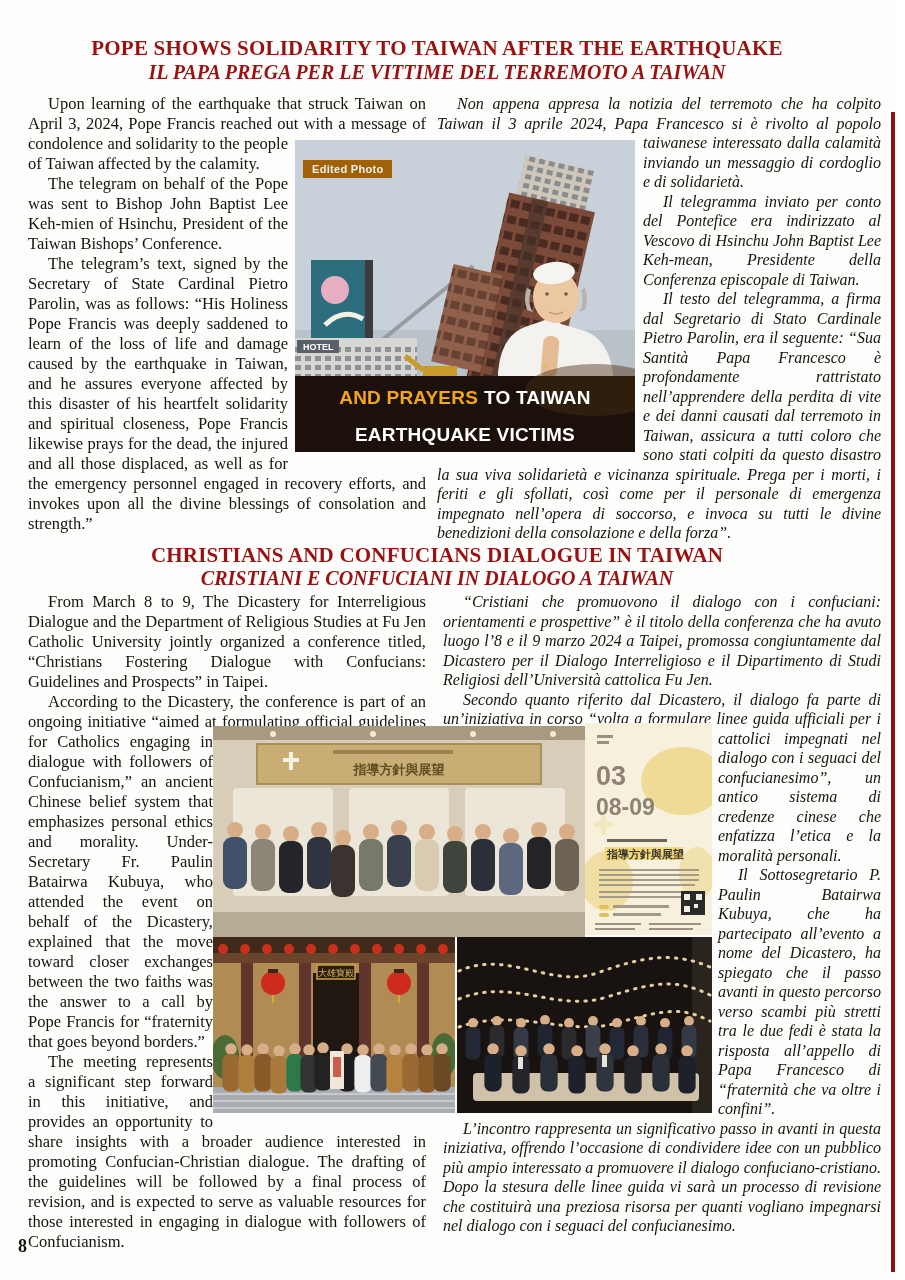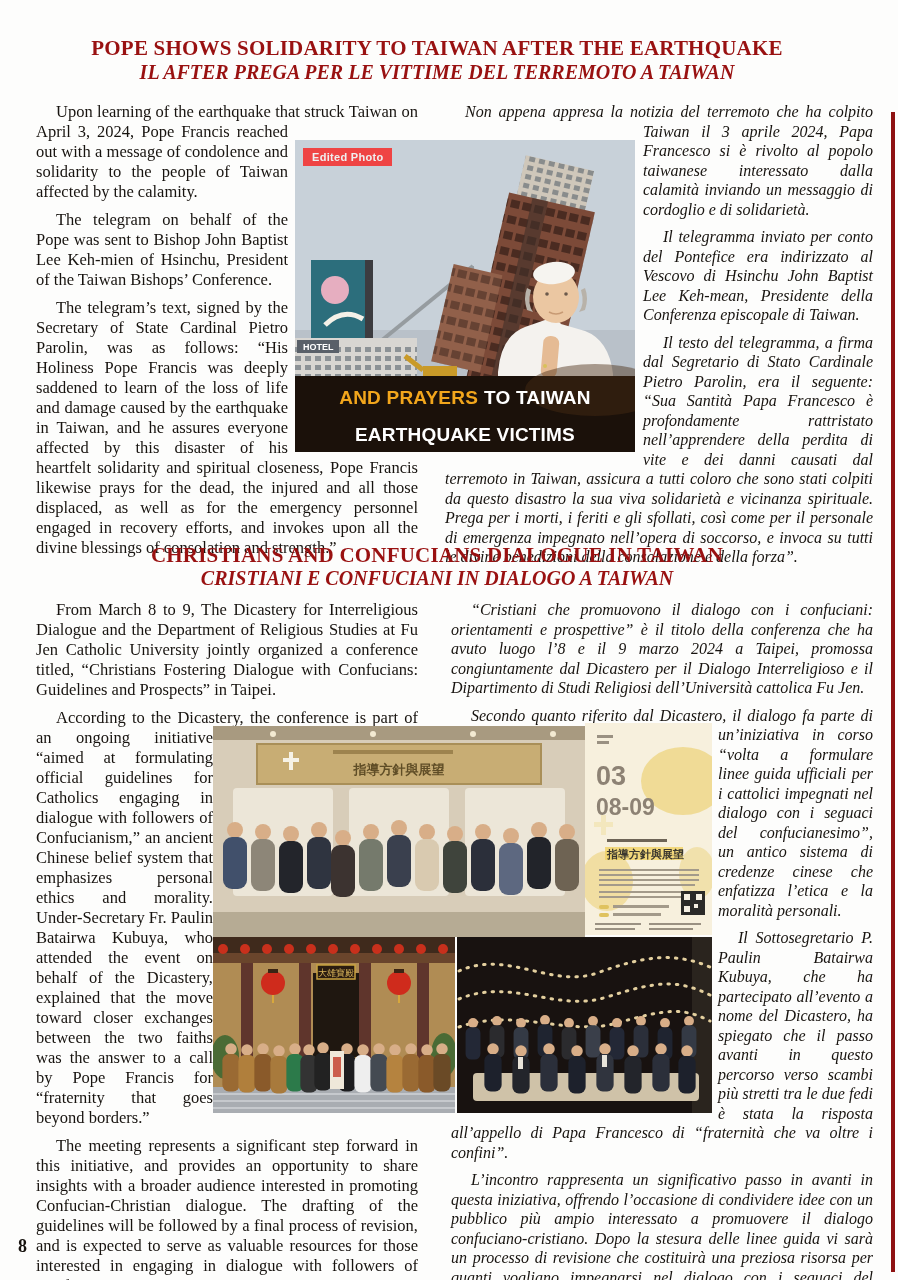--- a/index.html
+++ b/index.html
@@ -6,41 +6,41 @@
   .page{position:relative;width:898px;height:1280px;background:#fdfdfc;overflow:hidden;
         font-family:"Liberation Serif",serif;color:#17130f;}
   .rule{position:absolute;left:891px;top:112px;width:4px;height:1160px;background:#8e1212;}
   .pagenum{position:absolute;left:18px;top:1236px;font-size:18px;font-weight:bold;}
   .title{position:absolute;left:0;right:24px;text-align:center;color:#991111;font-weight:bold;
          font-size:21px;letter-spacing:.2px;white-space:nowrap;}
   .subtitle{position:absolute;left:0;right:24px;text-align:center;color:#991111;font-weight:bold;
          font-style:italic;font-size:20px;white-space:nowrap;}
   .t1a{top:36px;} .t1b{top:61px;} .t2a{top:543px;} .t2b{top:567px;text-align:center;}
   .col{position:absolute;text-align:justify;font-size:16.5px;line-height:20px;}
-  .col p{margin:8px;text-indent:20px;}
+  .col p{margin:0;text-indent:20px;}
   .ital{font-style:italic;font-size:16px;line-height:19.5px;}
   .spr{float:right;width:0;} .sprc{float:right;clear:right;}
   .spl{float:left;width:0;} .splc{float:left;clear:left;}
   .photo{position:absolute;overflow:hidden;}
   .photo svg{display:block;}
-  .ph-tag{position:absolute;left:8px;top:8px;background:#ef4444;color:#efefef;
+  .ph-tag{position:absolute;left:8px;top:20px;background:#a16207;color:#efefef;
           font-family:"Liberation Sans",sans-serif;font-size:11px;font-weight:bold;
           padding:3px 9px;letter-spacing:.3px;}
   .ph-cap{position:absolute;left:0;right:0;bottom:7px;text-align:center;
           font-family:"Liberation Sans",sans-serif;font-weight:700;font-size:19px;
           line-height:21px;letter-spacing:.2px;}
   .cap-y{color:#f2a61c;} .cap-w{color:#ffffff;margin-left:6px;} .cap-w2{color:#ffffff;margin-top:16px;}
 </style>
 </head>
 <body>
 
 <div class="page">
 
   <div class="title t1a">POPE SHOWS SOLIDARITY TO TAIWAN AFTER THE EARTHQUAKE</div>
-  <div class="subtitle t1b">IL AFTER PREGA PER LE VITTIME DEL TERREMOTO A TAIWAN</div>
+  <div class="subtitle t1b">IL PAPA PREGA PER LE VITTIME DEL TERREMOTO A TAIWAN</div>
 
   <div class="col" style="left:28px;top:94px;width:398px;">
     <div class="spr" style="height:46px"></div>
     <div class="sprc" style="width:138px;height:316px"></div>
     <p>Upon learning of the earthquake that struck Taiwan on April 3, 2024, Pope Francis reached out with a message of condolence and solidarity to the people of Taiwan affected by the calamity.</p>
     <p>The telegram on behalf of the Pope was sent to Bishop John Baptist Lee Keh-mien of Hsinchu, President of the Taiwan Bishops’ Conference.</p>
     <p>The telegram’s text, signed by the Secretary of State Cardinal Pietro Parolin, was as follows: “His Holiness Pope Francis was deeply saddened to learn of the loss of life and damage caused by the earthquake in Taiwan, and he assures everyone affected by this disaster of his heartfelt solidarity and spiritual closeness, Pope Francis likewise prays for the dead, the injured and all those displaced, as well as for the emergency personnel engaged in recovery efforts, and invokes upon all the divine blessings of consolation and strength.”</p>
   </div>
 
   <div class="col ital" style="left:437px;top:94px;width:444px;">

